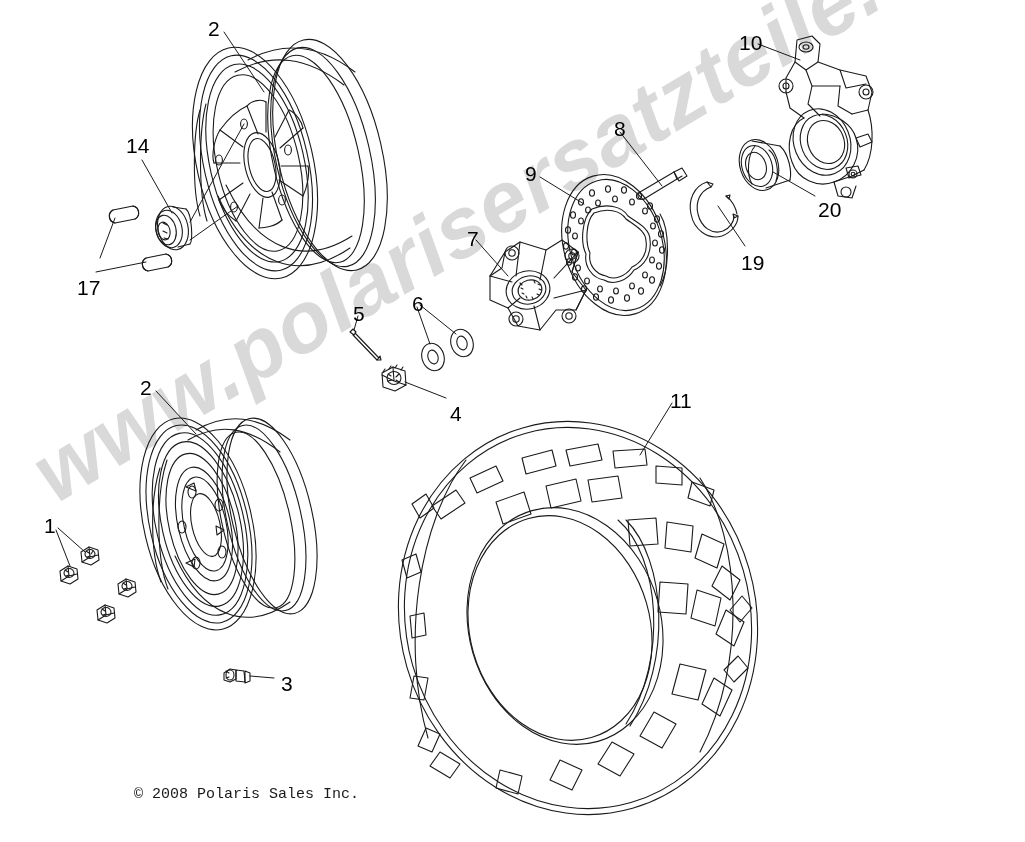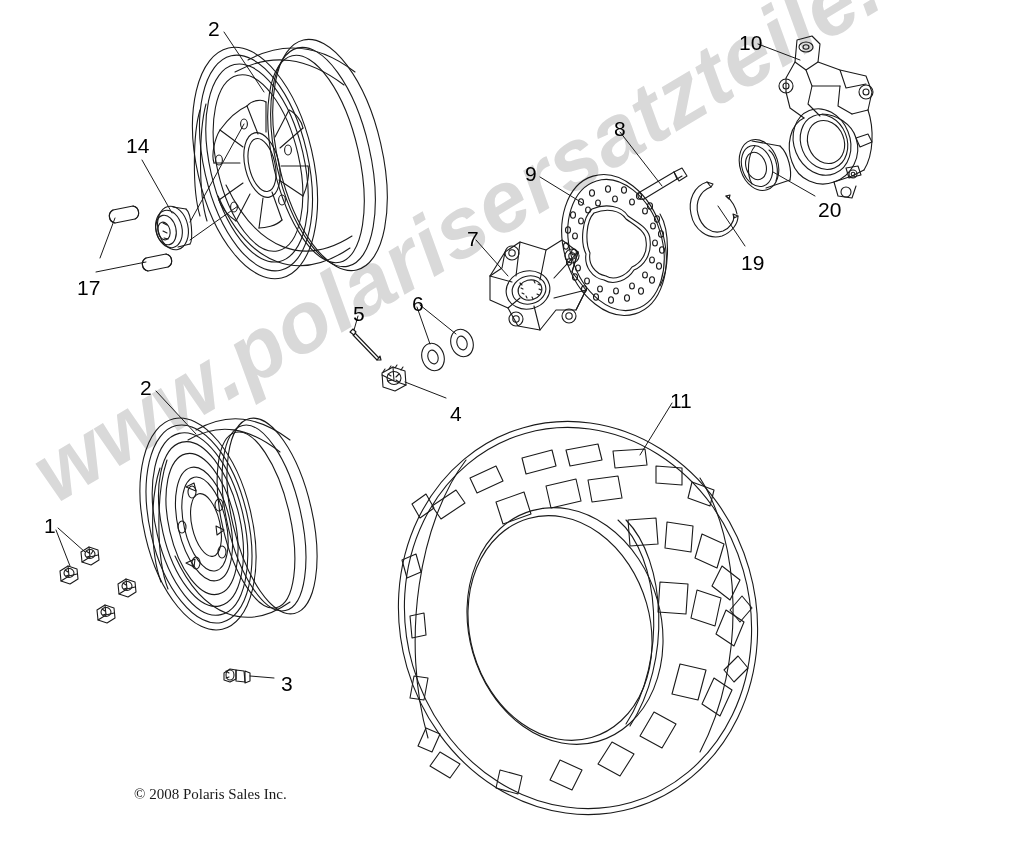--- a/index.html
+++ b/index.html
@@ -17,21 +17,21 @@
     white-space:nowrap;
     transform:rotate(-31deg);
     transform-origin:0 50%;
     letter-spacing:1px;
     user-select:none;
     pointer-events:none;
   }
   .copyright{
     position:absolute;
     left:134px; top:786px;
-    font-family:Liberation Serif, serif;
+    font-family:Liberation Mono, monospace;
     font-size:15px;
     color:#1a1a1a;
     white-space:nowrap;
   }
   .callout{
     position:absolute;
     font-family:"Liberation Sans",sans-serif;
     font-size:21px;
     color:#000;
     line-height:1;

